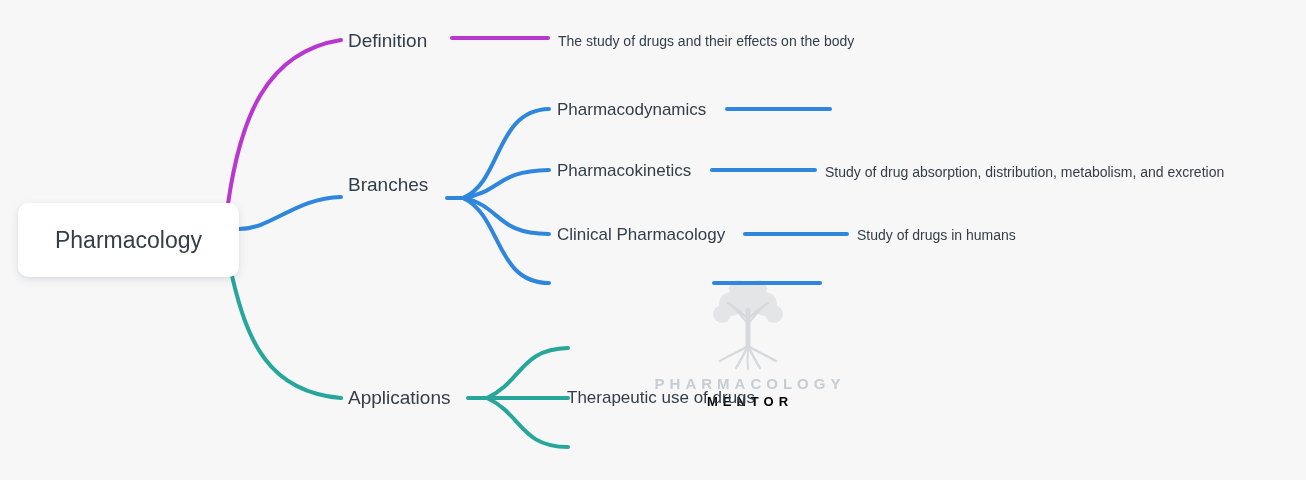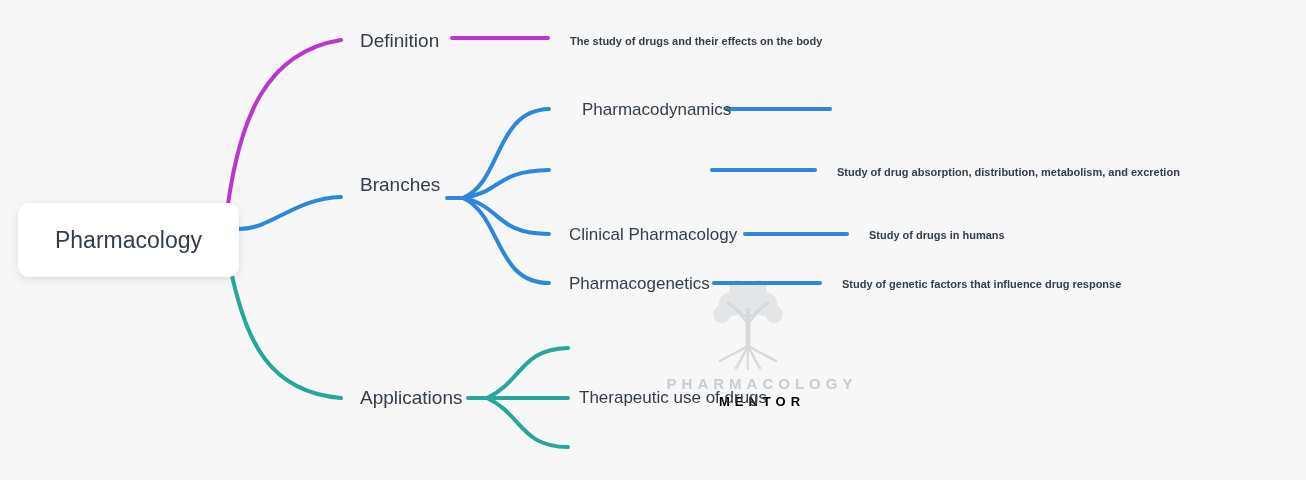--- a/index.html
+++ b/index.html
@@ -16,24 +16,24 @@
   .edges path, .edges line{fill:none;stroke-width:4;stroke-linecap:round;}
   
   .root-node{
     position:absolute;left:18px;top:203px;width:221px;height:74px;
     background:#ffffff;border-radius:10px;
     box-shadow:0 3px 10px rgba(40,50,60,.10), 0 1px 3px rgba(40,50,60,.06);
     display:flex;align-items:center;justify-content:center;
     font-size:23px;font-weight:500;z-index:3;
   }
   
-  .lbl{position:absolute;transform:translateY(-50%);white-space:nowrap;z-index:3;margin-left:12px;}
+  .lbl{position:absolute;transform:translateY(-50%);white-space:nowrap;z-index:3;}
   .l1{font-size:19px;font-weight:500;}
   .l2{font-size:17px;font-weight:500;}
-  .desc{font-size:11px;font-weight:700;}
+  .desc{font-size:14px;font-weight:400;}
   .wrap2{white-space:normal;width:455px;line-height:26px;}
   
   .watermark{position:absolute;z-index:1;pointer-events:none;}
   .wm-title{
     left:600px;top:383px;width:300px;text-align:center;
     font-size:15px;font-weight:700;letter-spacing:5px;color:#c7cdd2;
   }
   .wm-sub{
     left:600px;top:401px;width:300px;text-align:center;
     font-size:13px;font-weight:700;letter-spacing:5px;color:#000000;
@@ -94,26 +94,25 @@
     <path d="M487 398 C522 414 520 447 568 447" stroke="#27a69b"></path>
   </svg>
 
   <div class="root-node" style="background: rgb(255, 255, 255);">Pharmacology</div>
 
   <div class="lbl l1" style="left:348px;top:41px">Definition</div>
   <div class="lbl desc" style="left:558px;top:41px">The study of drugs and their effects on the body</div>
 
   <div class="lbl l1" style="left:348px;top:185px">Branches</div>
 
-  <div class="lbl l2" style="left:570px;top:110px">Pharmacodynamics</div>
+  <div class="lbl l2" style="left:557px;top:110px">Pharmacodynamics</div>
 
+  <div class="lbl l2" style="left:557px;top:171px">Pharmacokinetics</div>
   <div class="lbl desc wrap2" style="left:825px;top:172px">Study of drug absorption, distribution, metabolism, and excretion</div>
 
   <div class="lbl l2" style="left:557px;top:235px">Clinical Pharmacology</div>
   <div class="lbl desc" style="left:857px;top:235px">Study of drugs in humans</div>
 
-  <div class="lbl l2" style="left:557px;top:284px">Pharmacogenetics</div>
-  <div class="lbl desc" style="left:830px;top:284px">Study of genetic factors that influence drug response</div>
 
   <div class="lbl l1" style="left:348px;top:398px">Applications</div>
   <div class="lbl l2" style="left:567px;top:398px">Therapeutic use of drugs</div>
 
 </div>
 
 </body></html>

